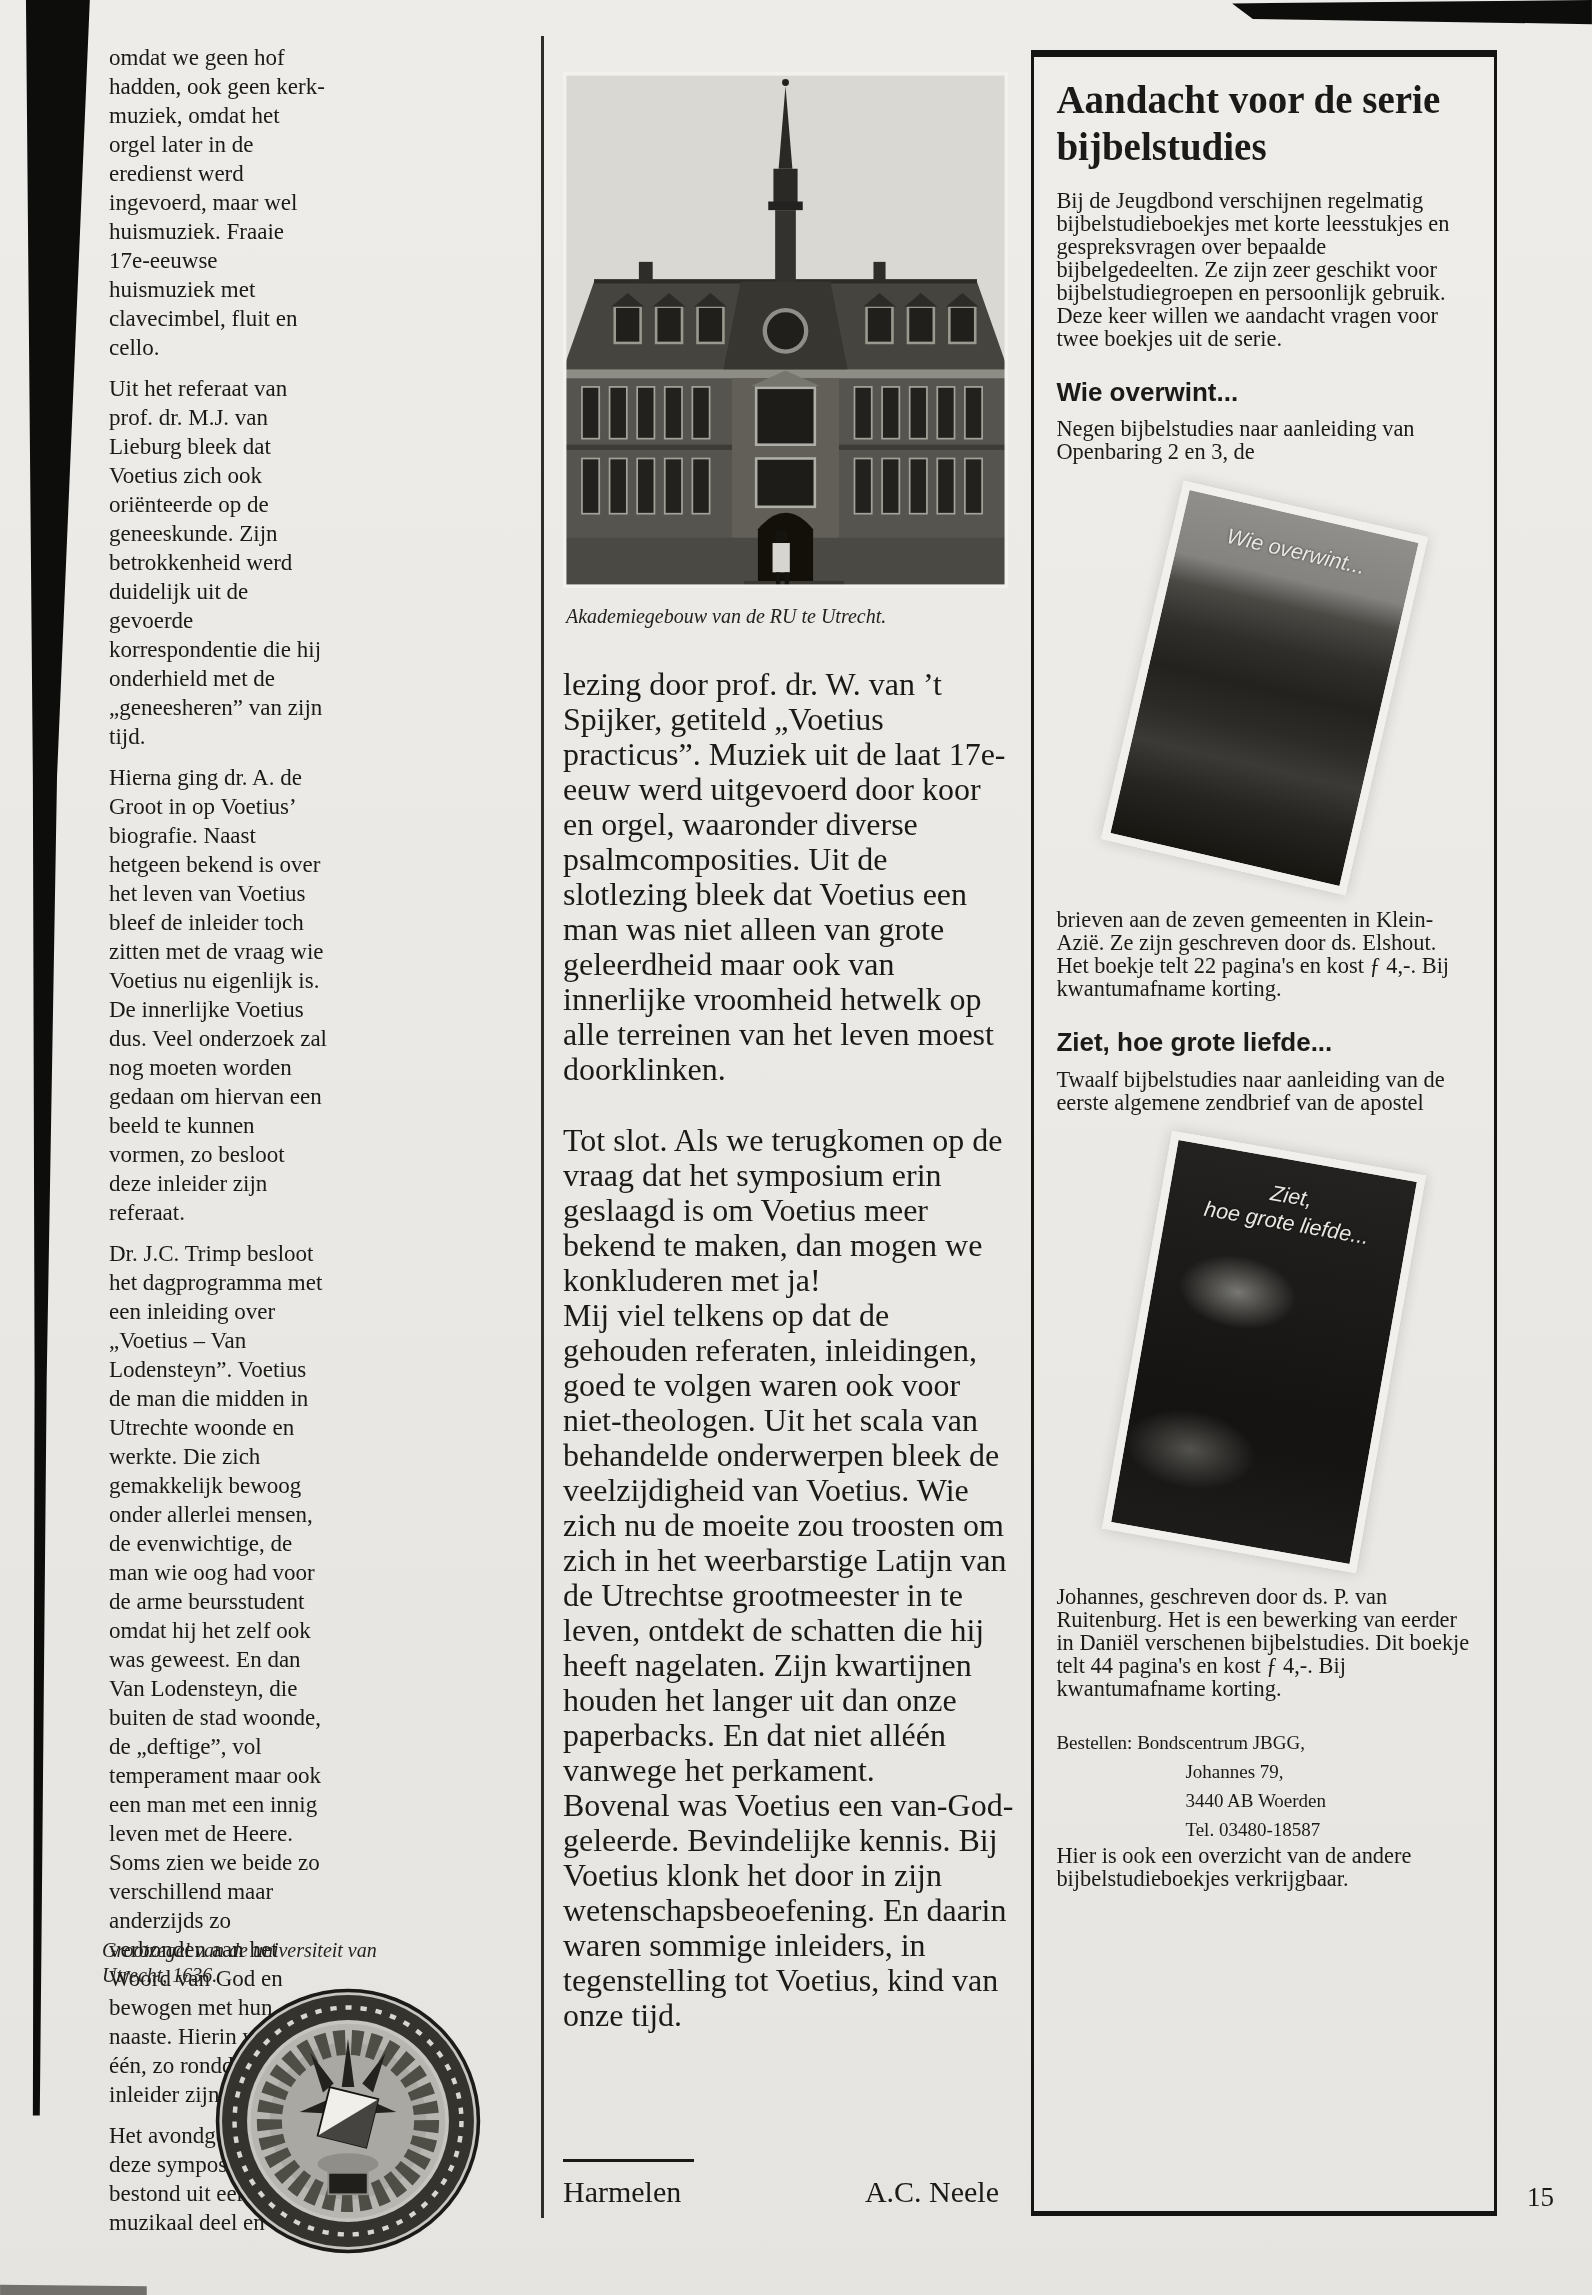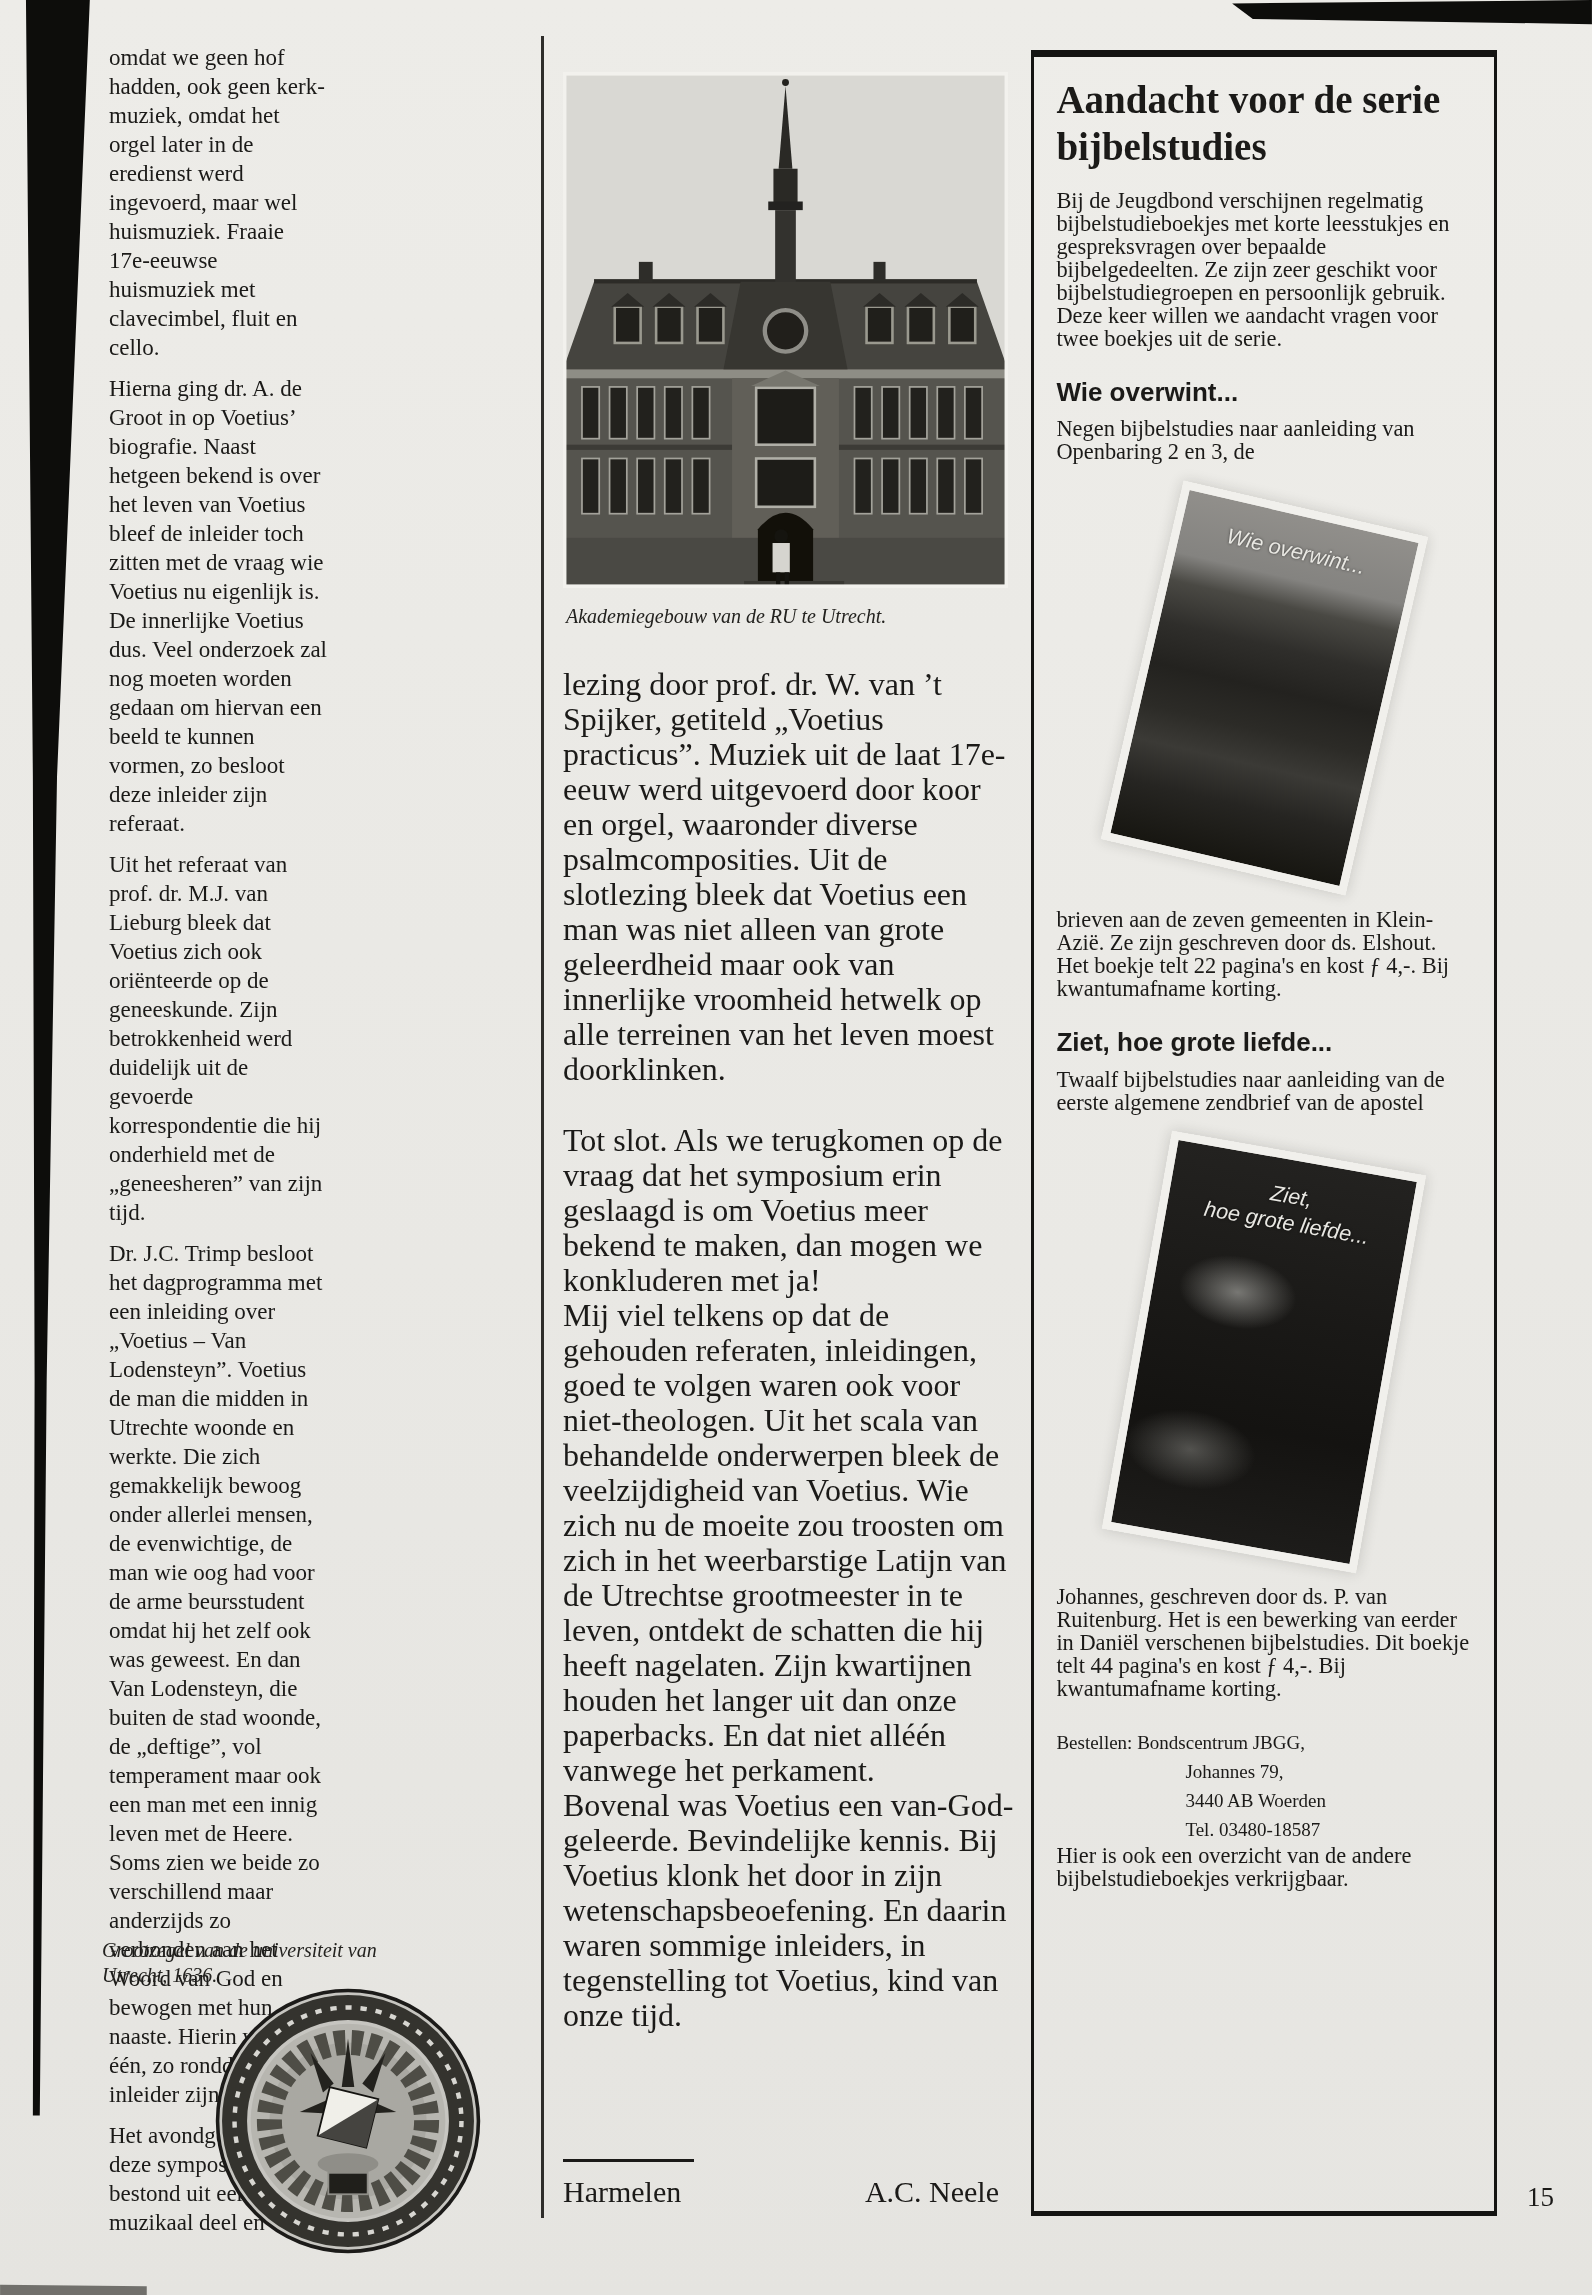--- a/index.html
+++ b/index.html
@@ -54,22 +54,22 @@
   <svg class="scan-layer" width="1592" height="2295" viewBox="0 0 1845 2660">
     <polygon points="30,0 104,0 66,900 54,1600 48,2250 46,2452 38,2452 40,1600 38,900" fill="#0d0d0b"></polygon>
     <polygon points="1428,4 1845,0 1845,28 1452,22" fill="#0d0d0b"></polygon>
     <polygon points="0,2648 170,2650 170,2660 0,2660" fill="#4a4a46" opacity="0.75"></polygon>
   </svg>
 
   <div style="position:absolute;left:541px;top:36px;width:2.6px;height:2182px;background:#2e2d2a;"></div>
 
   <div class="col-left">
     <p>omdat we geen hof hadden, ook geen kerk-muziek, omdat het orgel later in de eredienst werd ingevoerd, maar wel huismuziek. Fraaie 17e-eeuwse huismuziek met clavecimbel, fluit en cello.</p>
+    <p>Uit het referaat van prof. dr. M.J. van Lieburg bleek dat Voetius zich ook oriënteerde op de geneeskunde. Zijn betrokkenheid werd duidelijk uit de gevoerde korrespondentie die hij onderhield met de „geneesheren” van zijn tijd.</p>
     <p>Hierna ging dr. A. de Groot in op Voetius’ biografie. Naast hetgeen bekend is over het leven van Voetius bleef de inleider toch zitten met de vraag wie Voetius nu eigenlijk is. De innerlijke Voetius dus. Veel onderzoek zal nog moeten worden gedaan om hiervan een beeld te kunnen vormen, zo besloot deze inleider zijn referaat.</p>
-    <p>Uit het referaat van prof. dr. M.J. van Lieburg bleek dat Voetius zich ook oriënteerde op de geneeskunde. Zijn betrokkenheid werd duidelijk uit de gevoerde korrespondentie die hij onderhield met de „geneesheren” van zijn tijd.</p>
     <p>Dr. J.C. Trimp besloot het dagprogramma met een inleiding over „Voetius – Van Lodensteyn”. Voetius de man die midden in Utrechte woonde en werkte. Die zich gemakkelijk bewoog onder allerlei mensen, de evenwichtige, de man wie oog had voor de arme beursstudent omdat hij het zelf ook was geweest. En dan Van Lodensteyn, die buiten de stad woonde, de „deftige”, vol temperament maar ook een man met een innig leven met de Heere. Soms zien we beide zo verschillend maar anderzijds zo verbonden aan het Woord van God en bewogen met hun naaste. Hierin waren ze één, zo rondde de inleider zijn referaat af.</p>
     <p>Het avondgedeelte van deze symposiumdag bestond uit een muzikaal deel en een</p>
   </div>
 
   <div class="caption cap-left">Grootzegel van de universiteit van Utrecht, 1636.</div>
 
   <div class="seal">
     <svg width="268" height="268" viewBox="0 0 300 300">
       <circle cx="150" cy="150" r="146" fill="#c6c5c0" stroke="#1c1b19" stroke-width="4"></circle>
       <circle cx="150" cy="150" r="127" fill="none" stroke="#34332e" stroke-width="28"></circle>

